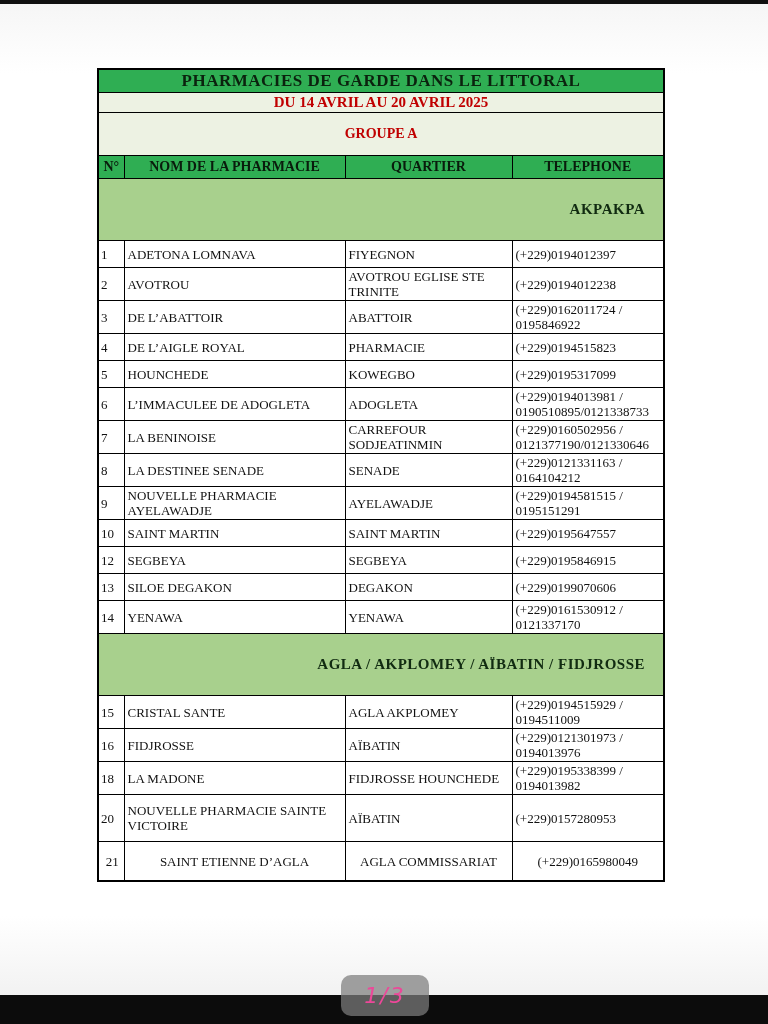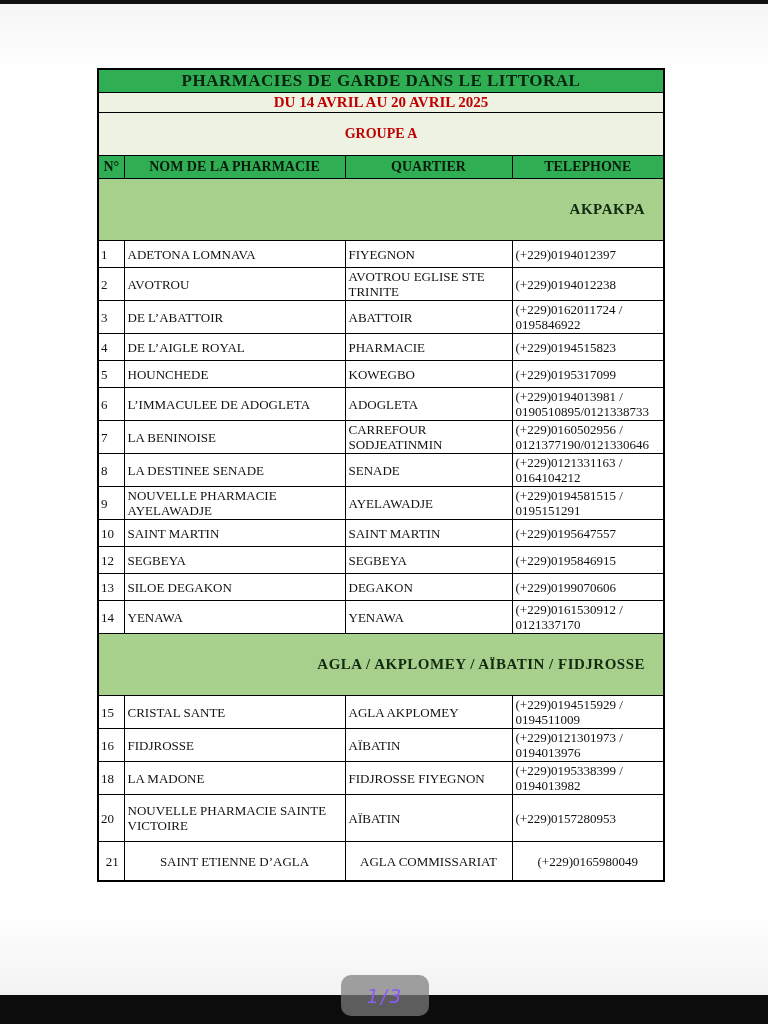--- a/index.html
+++ b/index.html
@@ -96,25 +96,25 @@
     position: absolute; bottom: 0; left: 0;
     width: 768px; height: 29px;
     background: #0c0c0c; z-index: 2;
   }
   .page-indicator {
     position: absolute;
     left: 341px; top: 975px;
     width: 88px; height: 41px;
     border-radius: 10px;
     background: rgba(125,125,125,0.72);
-    color: #8b5cf6;
+    color: #ec4899;
     display: flex; align-items: center; justify-content: center;
     font-family: "DejaVu Sans", sans-serif;
     font-style: italic;
-    font-size: 19px;
+    font-size: 22px;
     letter-spacing: 2px;
     z-index: 4;
   }
 </style>
 </head>
 <body>
 
 <div class="screen">
   <div class="top-bar"></div>
 
@@ -236,21 +236,21 @@
           </tr>
           <tr>
             <td class="c-num">16</td>
             <td class="c-name">FIDJROSSE</td>
             <td class="c-quartier">AÏBATIN</td>
             <td class="c-phone">(+229)0121301973 / 0194013976</td>
           </tr>
           <tr>
             <td class="c-num">18</td>
             <td class="c-name">LA MADONE</td>
-            <td class="c-quartier">FIDJROSSE FIYEGNON</td>
+            <td class="c-quartier">FIDJROSSE HOUNCHEDE</td>
             <td class="c-phone">(+229)0195338399 / 0194013982</td>
           </tr>
           <tr>
             <td class="c-num">20</td>
             <td class="c-name">NOUVELLE PHARMACIE SAINTE VICTOIRE</td>
             <td class="c-quartier">AÏBATIN</td>
             <td class="c-phone">(+229)0157280953</td>
           </tr>
           <tr>
             <td class="c-num">21</td>

